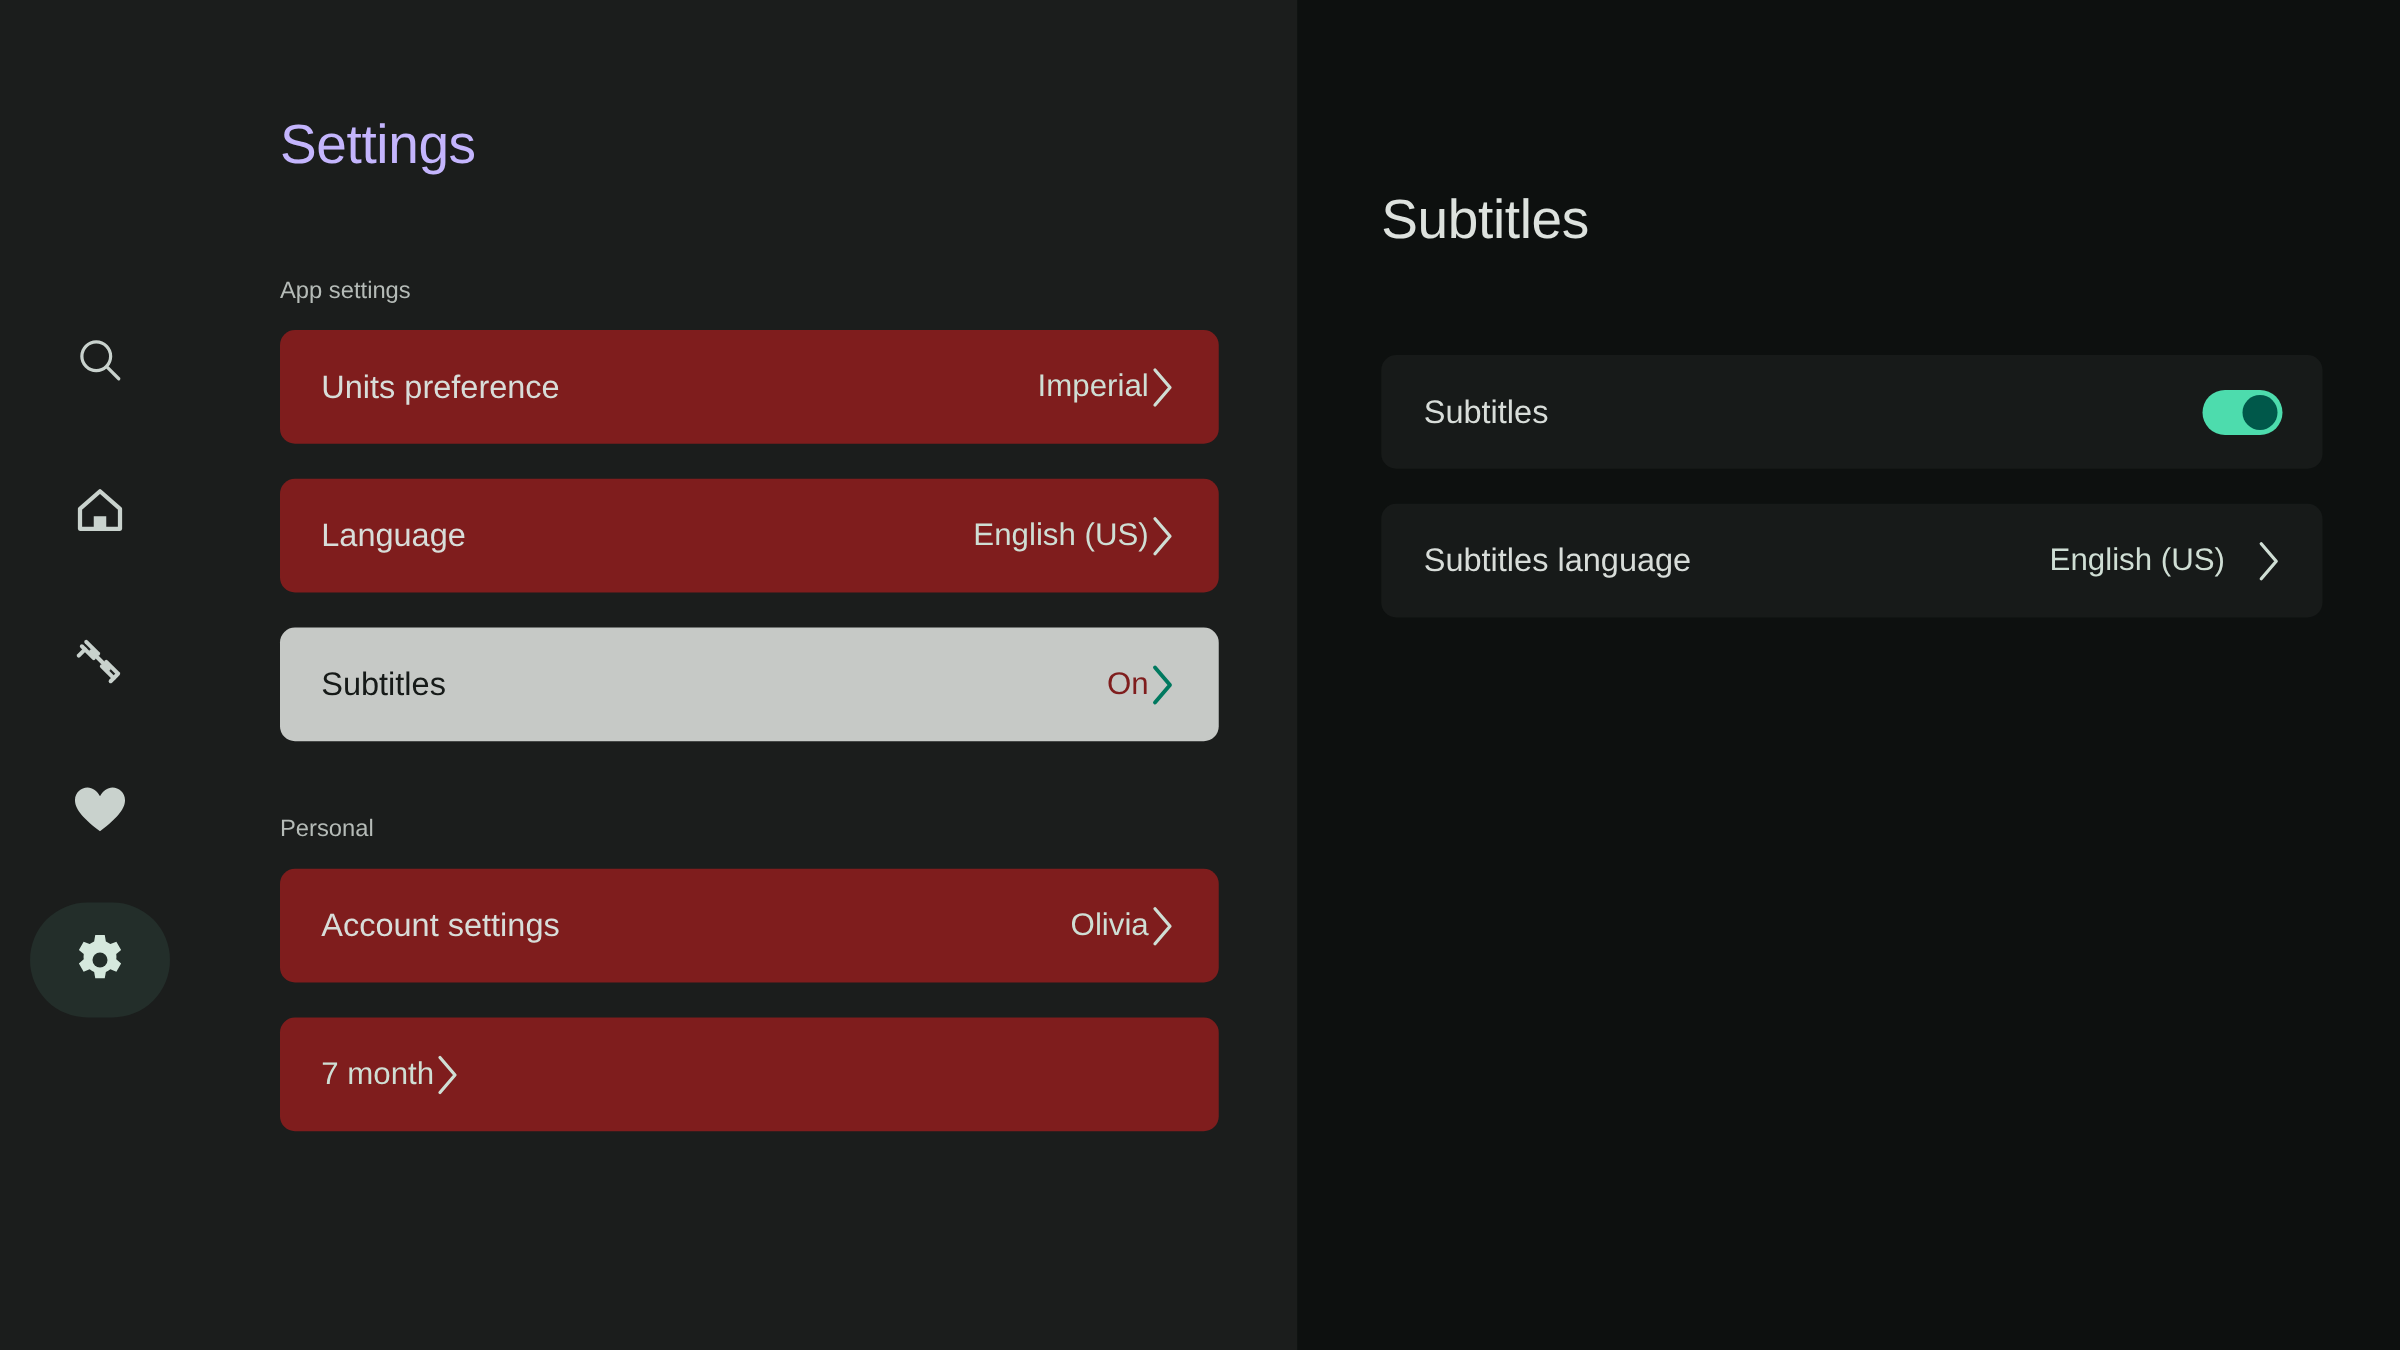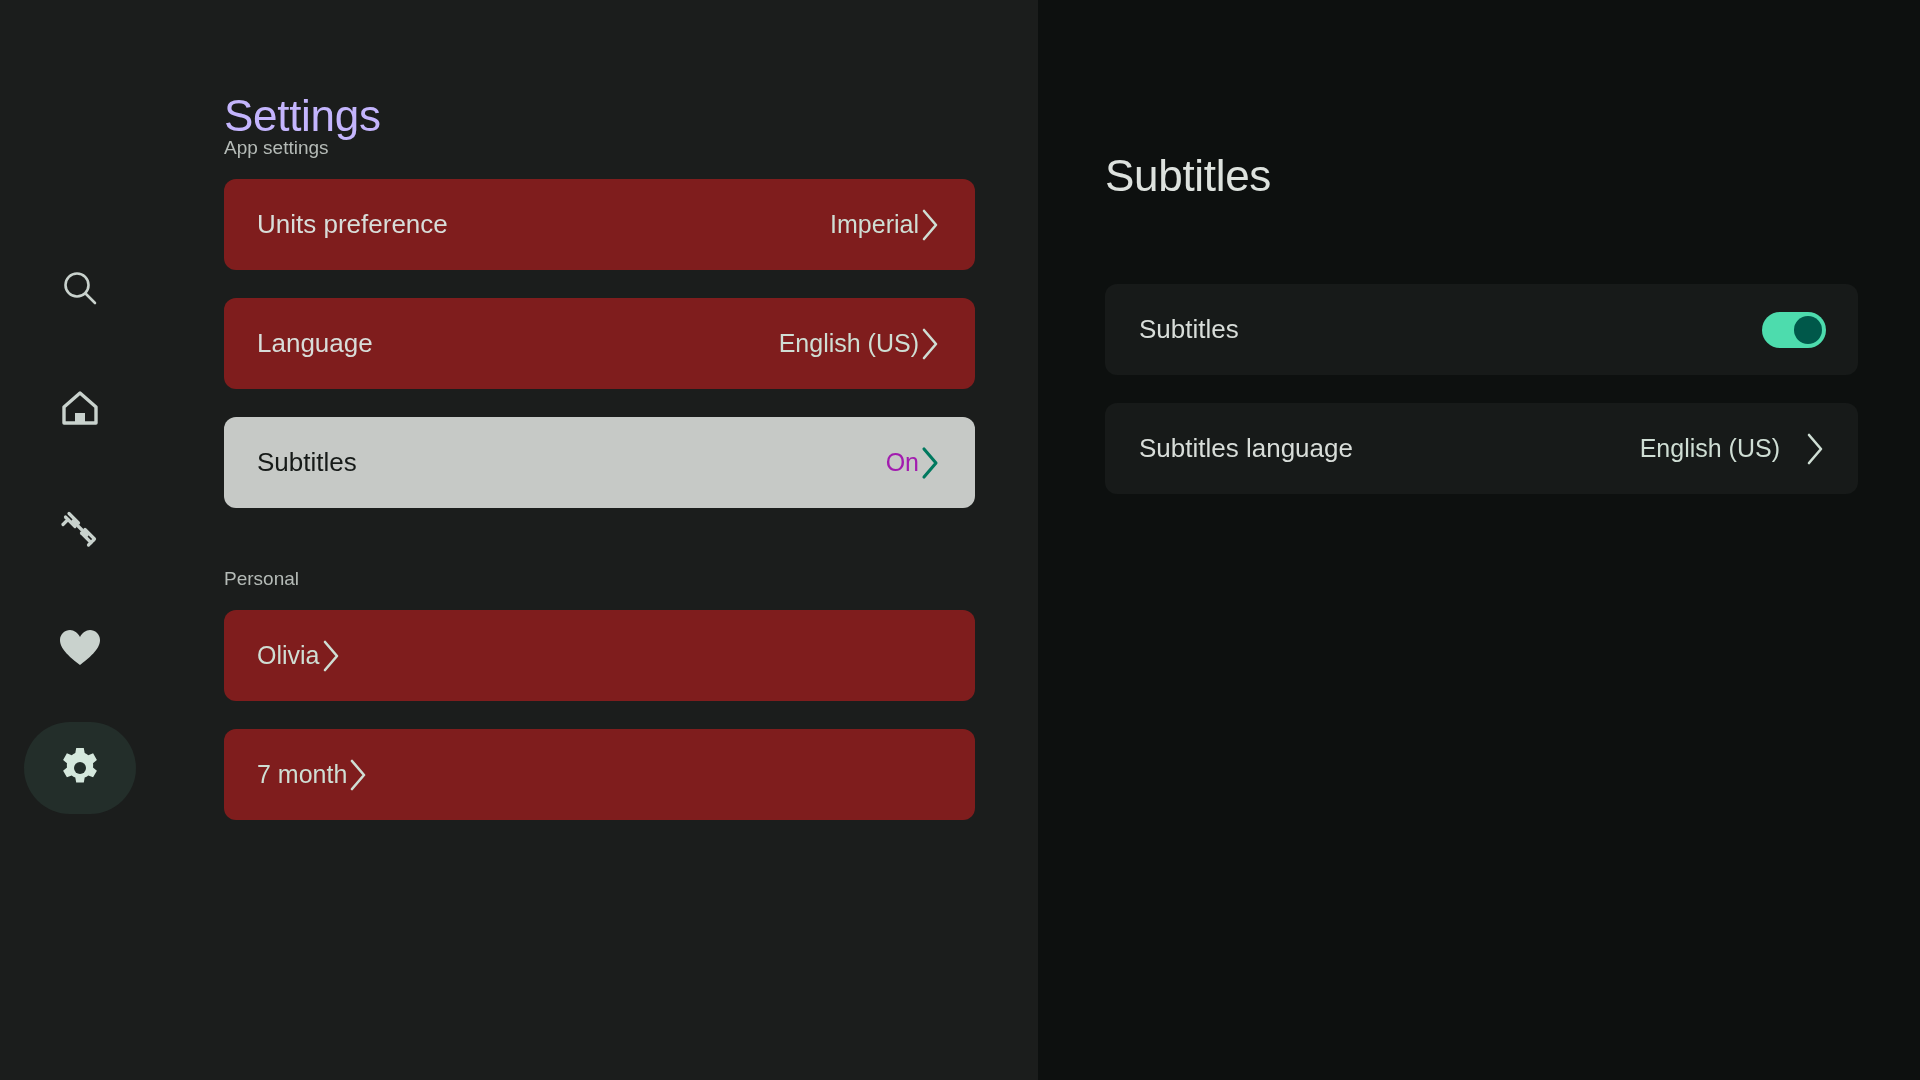--- a/index.html
+++ b/index.html
@@ -56,20 +56,21 @@
     font-weight:400;
     color:#c4b5fd;
     letter-spacing:-0.3px;
     margin-top:94px;
     line-height:1;
   }
   .section-label {
     font-size:19px;
     color:#b5bbb7;
     font-weight:400;
+    margin-top:85px;
     margin-bottom:22px;
     line-height:1;
   }
   .section-label.personal { margin-top:61px; margin-bottom:22px; }
 
   .row {
     position:relative;
     width:751px;
     height:91px;
     background:#7f1d1d;
@@ -90,21 +91,21 @@
     white-space:nowrap;
   }
   .row.selected .row-label { color:#161a18; }
 
   .row-value {
     font-size:25px;
     color:#cfded4;
     font-weight:400;
     white-space:nowrap;
   }
-  .row.selected .row-value { color:#a21caf; }
+  .row.selected .row-value { color:#7f1d1d; }
 
   .chev { width:22px; height:34px; flex:0 0 22px; display:block; }
   .chev path { stroke:#cfded4; stroke-width:2.6; fill:none; stroke-linecap:round; stroke-linejoin:round; }
   .row.selected .chev path { stroke:#00795f; stroke-width:3.1; }
 
   
   .right-pane {
     position:relative;
     width:882px; height:1080px;
     background:#0d100f;
@@ -254,20 +255,21 @@
         <span class="row-label">Subtitles</span>
         <span class="row-value">On</span>
         <svg class="chev" viewBox="0 0 22 34">
             <path d="M5 3 L17 17 L5 31"></path>
           </svg>
       </div>
 
       <div class="section-label personal">Personal</div>
 
       <div class="row">
+        <span class="row-label">Account settings</span>
         <span class="row-value">Olivia</span>
         <svg class="chev" viewBox="0 0 22 34">
             <path d="M5 3 L17 17 L5 31"></path>
           </svg>
       </div>
 
       <div class="row">
         <span class="row-value">7 month</span>
         <svg class="chev" viewBox="0 0 22 34">
             <path d="M5 3 L17 17 L5 31"></path>

